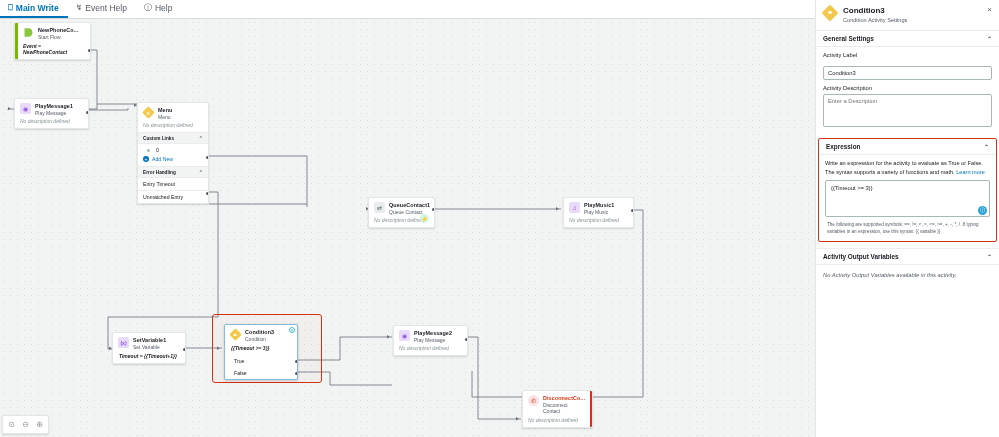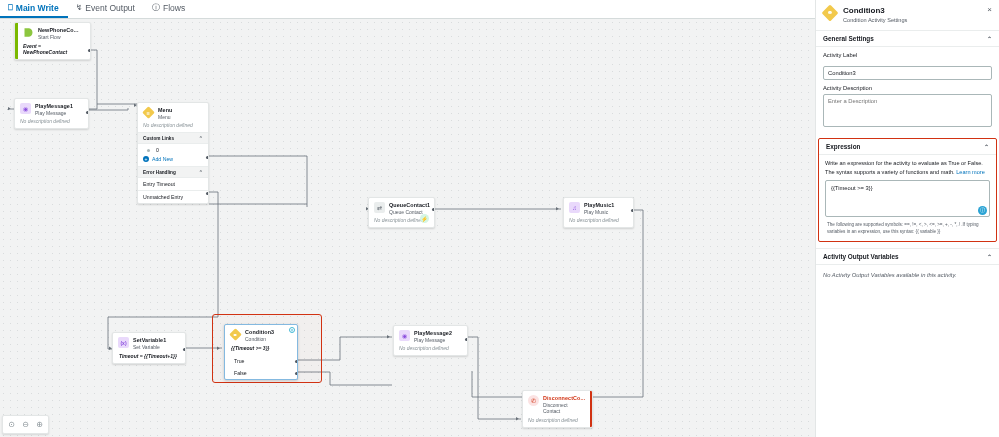--- a/index.html
+++ b/index.html
@@ -180,25 +180,25 @@
 
 <div id="app">
 
   <div id="tabbar">
     <div class="tab active">
       <span class="ti">⎕</span>
       <span>Main Write</span>
     </div>
     <div class="tab">
       <span class="ti">↯</span>
-      <span>Event Output</span>
+      <span>Event Help</span>
     </div>
     <div class="tab">
       <span class="ti">ⓘ</span>
-      <span>Flows</span>
+      <span>Help</span>
     </div>
   </div>
 
   <div id="canvas">
 
     <svg id="edges">
       <g fill="none" stroke="#687078" stroke-width="0.8">
 
         <path d="M91,31 L97,31 L97,90 L8,90 L8,91"></path>
 

